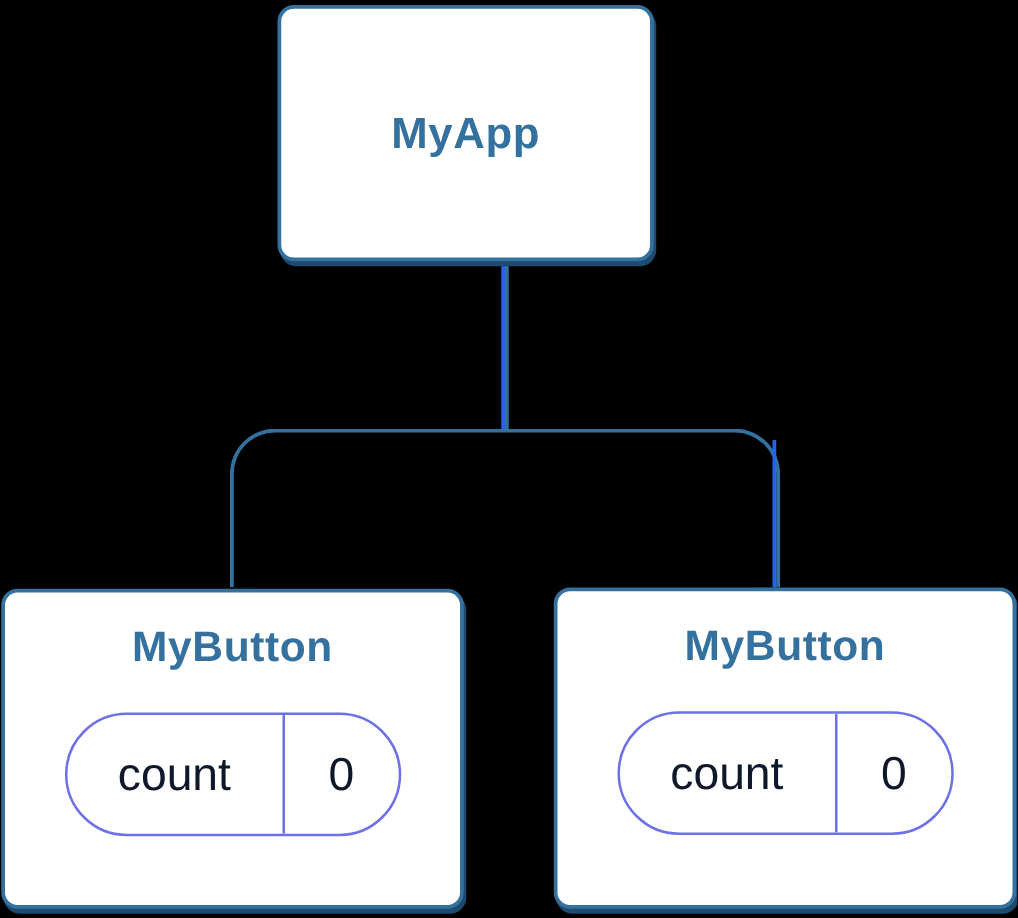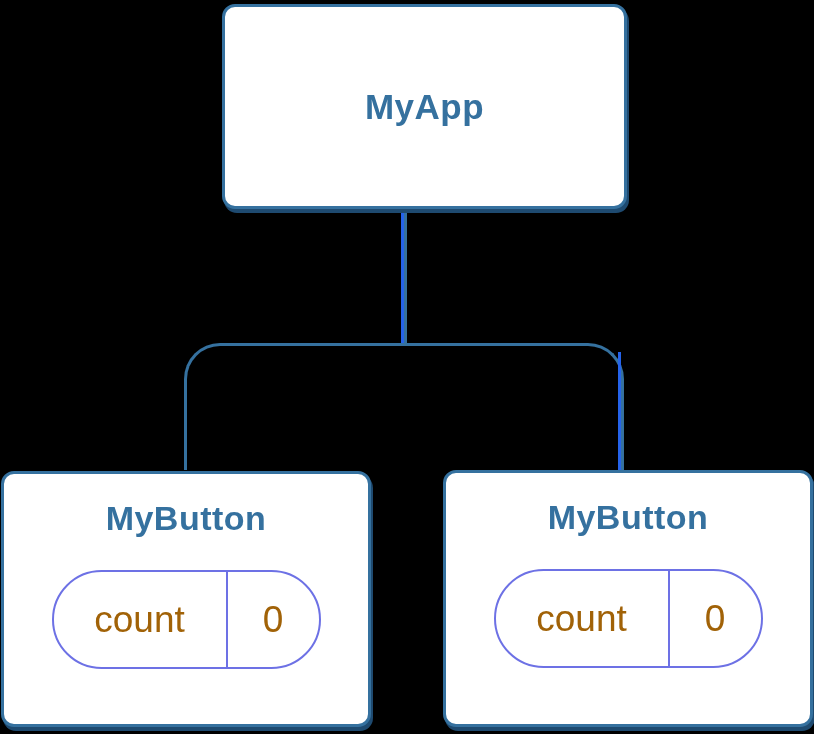--- a/index.html
+++ b/index.html
@@ -23,21 +23,21 @@
     background: #ffffff;
     border: 3px solid #35719f;
     border-radius: 13px;
     box-shadow: 2px 4px 0 0 #1e4a70;
     display: flex;
     flex-direction: column;
     align-items: center;
   }
   .node-root {
     left: 222px; top: 4px;
-    width: 405px; height: 205px;
+    width: 301px; height: 205px;
     justify-content: center;
   }
   .node-child-left  { left: 1px;   top: 471px; width: 370px; height: 256px; }
   .node-child-right { left: 443px; top: 470px; width: 370px; height: 257px; }
 
   .node-title {
     color: #35719f;
     font-size: 35px;
     font-weight: 600;
     line-height: 40px;
@@ -52,21 +52,21 @@
   
   .state-pill {
     margin-top: 32px;
     box-sizing: border-box;
     width: 269px;
     height: 99px;
     border: 2px solid #6d71e5;
     border-radius: 60px;
     display: flex;
     align-items: stretch;
-    color: #a16207;
+    color: #0f172a;
     font-size: 37px;
     overflow: hidden;
   }
   .state-name-cell {
     width: 172px;
     display: flex;
     align-items: center;
     justify-content: center;
   }
   .state-divider {

